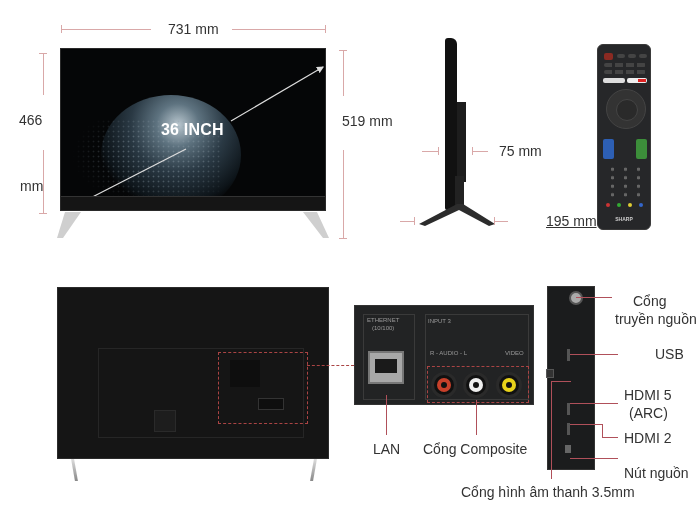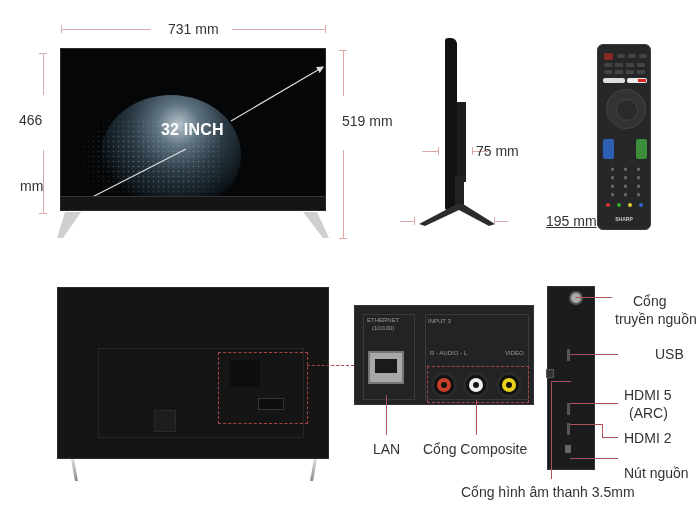--- a/index.html
+++ b/index.html
@@ -66,42 +66,42 @@
     <div class="particles"></div>
     <svg class="abs" style="left:0;top:0" width="266" height="163">
       <defs>
           <marker id="ah" markerWidth="6" markerHeight="6" refX="5" refY="3" orient="auto">
             <path d="M0,0 L6,3 L0,6 Z" fill="#ddd"></path>
           </marker>
         </defs>
       <line x1="125" y1="100" x2="6" y2="161" stroke="#ddd" stroke-width="1.2" marker-end="url(#ah)"></line>
       <line x1="170" y1="72" x2="262" y2="18" stroke="#ddd" stroke-width="1.2" marker-end="url(#ah)"></line>
     </svg>
-    <div class="inch">32 INCH</div>
+    <div class="inch">36 INCH</div>
     <div class="tv-bar"></div>
   </div>
 
   <svg class="abs" style="left:55px;top:210px" width="280" height="30">
     <path d="M10,2 L26,2 L8,28 L2,28 Z" fill="#cfcfcf"></path>
     <path d="M248,2 L262,2 L274,28 L268,28 Z" fill="#cfcfcf"></path>
   </svg>
 </div>
 
 <div>
   <div class="abs side-body"></div>
   <div class="abs side-back"></div>
   <svg class="abs" style="left:415px;top:176px" width="80" height="52">
     <rect x="40" y="0" width="9" height="30" fill="#222"></rect>
     <path d="M42,28 L4,48 L10,50 L44,34 L74,50 L80,48 L48,28 Z" fill="#2c2c2c"></path>
   </svg>
   <div class="dim-h" style="left:422px;top:151px;width:16px;"></div>
   <div class="cap-v" style="left:438px;top:147px;"></div>
   <div class="cap-v" style="left:472px;top:147px;"></div>
   <div class="dim-h" style="left:472px;top:151px;width:16px;"></div>
-  <div class="lbl" style="left:476px;top:143px;">75 mm</div>
+  <div class="lbl" style="left:499px;top:143px;">75 mm</div>
 
   <div class="dim-h" style="left:400px;top:221px;width:14px;"></div>
   <div class="cap-v" style="left:414px;top:217px;"></div>
   <div class="cap-v" style="left:494px;top:217px;"></div>
   <div class="dim-h" style="left:494px;top:221px;width:14px;"></div>
   <div class="lbl" style="left:546px;top:213px;text-decoration:underline;">195 mm</div>
 </div>
 
 <div class="abs remote">
   <div class="rbtn" style="left:6px;top:8px;width:9px;height:7px;background:#8b2a22;"></div>

